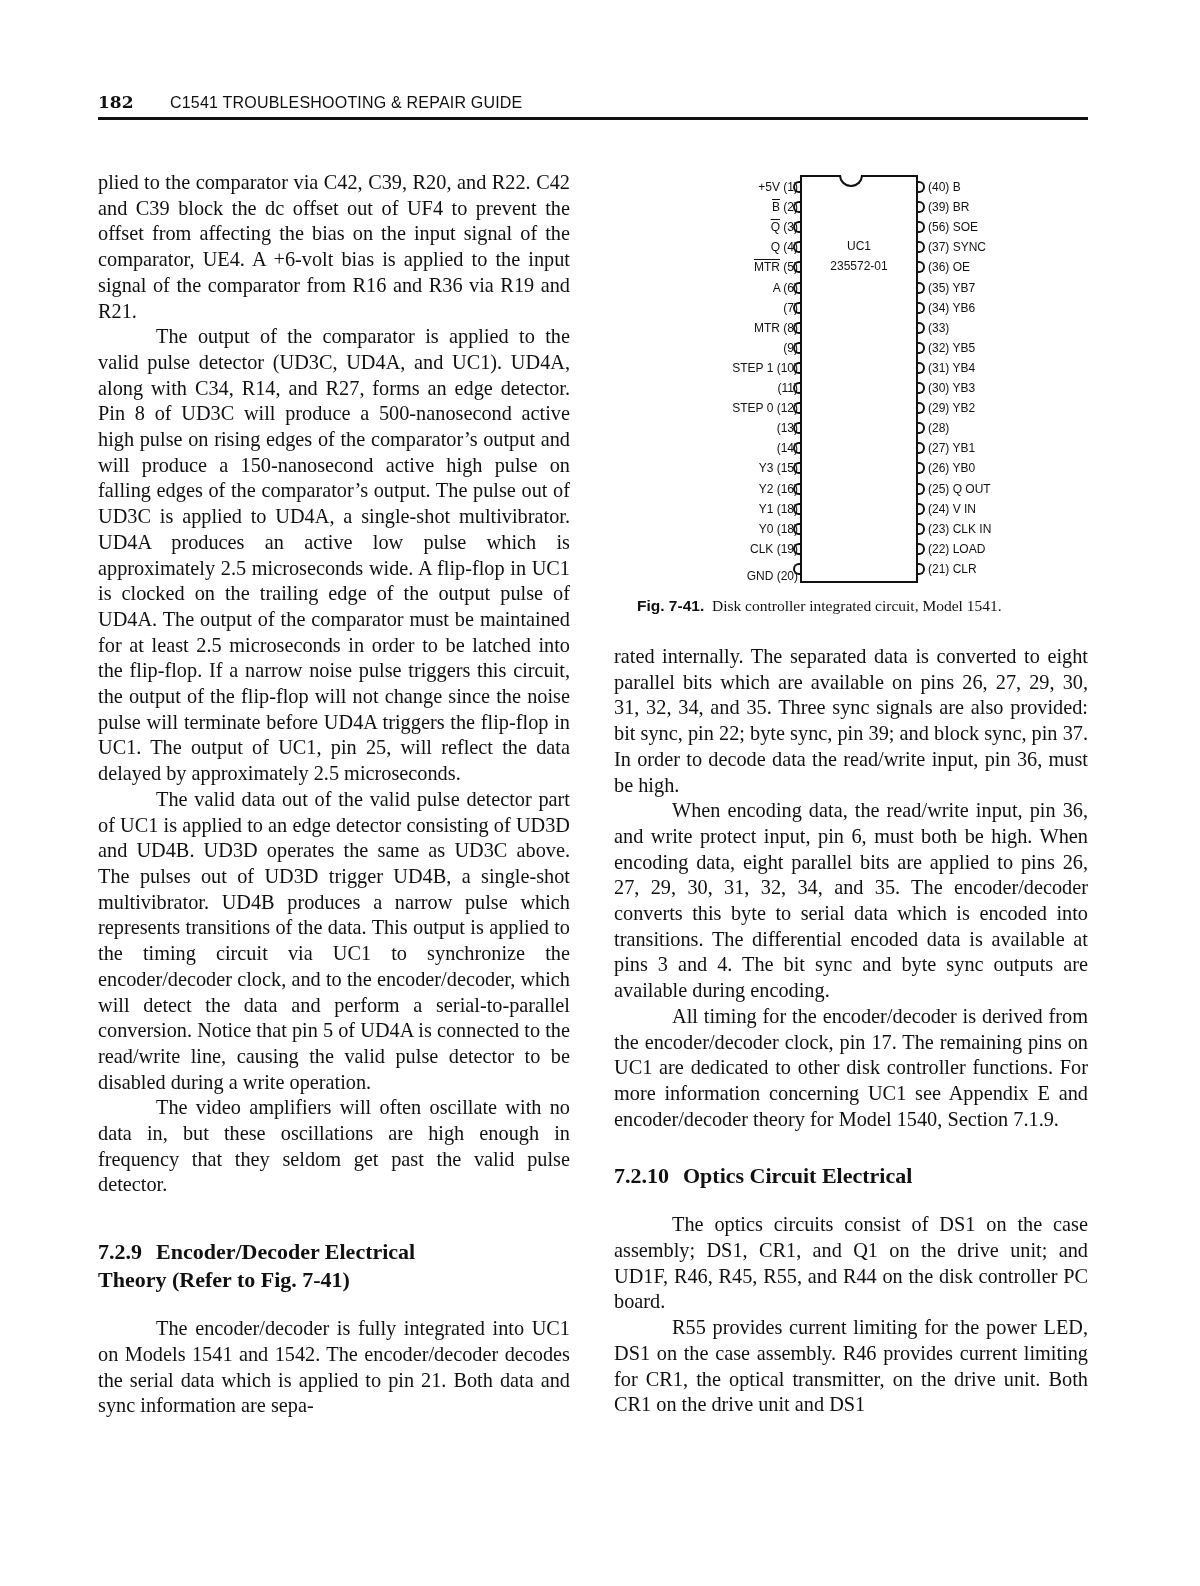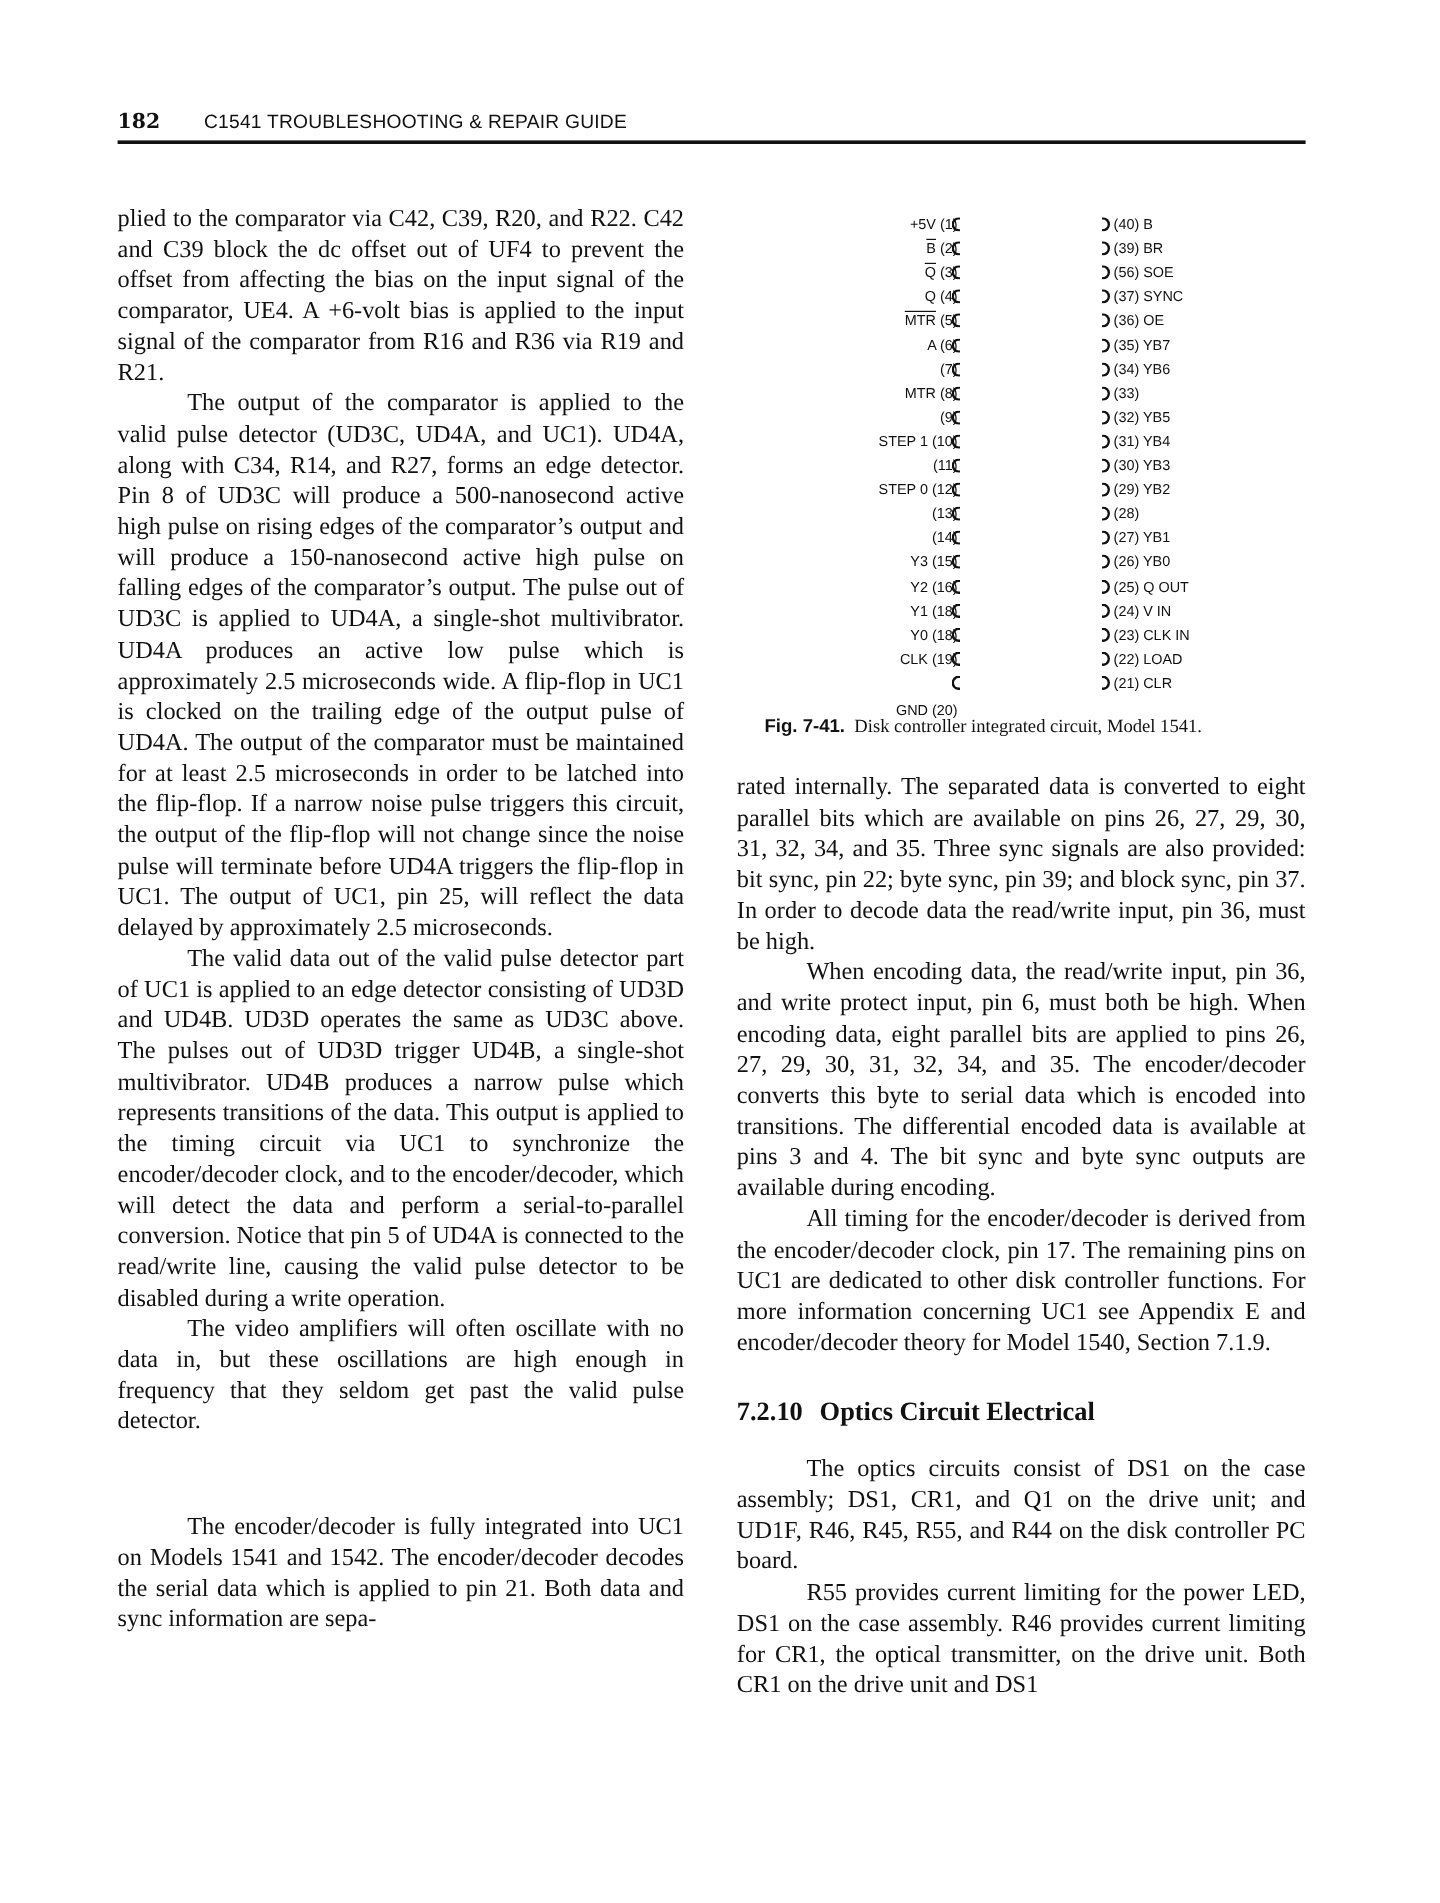--- a/index.html
+++ b/index.html
@@ -41,25 +41,34 @@
   <span class="title">C1541 TROUBLESHOOTING &amp; REPAIR GUIDE</span>
 </div>
 <div class="header-rule"></div>
 
 <div class="col left">
   <p>plied to the comparator via C42, C39, R20, and R22. C42 and C39 block the dc offset out of UF4 to prevent the offset from affecting the bias on the input signal of the comparator, UE4. A +6-volt bias is applied to the input signal of the comparator from R16 and R36 via R19 and R21.</p>
   <p class="indent">The output of the comparator is applied to the valid pulse detector (UD3C, UD4A, and UC1). UD4A, along with C34, R14, and R27, forms an edge detector. Pin 8 of UD3C will produce a 500-nanosecond active high pulse on rising edges of the comparator’s output and will produce a 150-nanosecond active high pulse on falling edges of the comparator’s output. The pulse out of UD3C is applied to UD4A, a single-shot multivibrator. UD4A produces an active low pulse which is approximately 2.5 microseconds wide. A flip-flop in UC1 is clocked on the trailing edge of the output pulse of UD4A. The output of the comparator must be maintained for at least 2.5 microseconds in order to be latched into the flip-flop. If a narrow noise pulse triggers this circuit, the output of the flip-flop will not change since the noise pulse will terminate before UD4A triggers the flip-flop in UC1. The output of UC1, pin 25, will reflect the data delayed by approximately 2.5 microseconds.</p>
   <p class="indent">The valid data out of the valid pulse detector part of UC1 is applied to an edge detector consisting of UD3D and UD4B. UD3D operates the same as UD3C above. The pulses out of UD3D trigger UD4B, a single-shot multivibrator. UD4B produces a narrow pulse which represents transitions of the data. This output is applied to the timing circuit via UC1 to synchronize the encoder/decoder clock, and to the encoder/decoder, which will detect the data and perform a serial-to-parallel conversion. Notice that pin 5 of UD4A is connected to the read/write line, causing the valid pulse detector to be disabled during a write operation.</p>
   <p class="indent">The video amplifiers will often oscillate with no data in, but these oscillations are high enough in frequency that they seldom get past the valid pulse detector.</p>
   <div style="height:40px"></div>
+  <h2 class="sec">
+    <span class="num">7.2.9</span><span>Encoder/Decoder Electrical</span><br>
+    <span>Theory (Refer to Fig. 7-41)</span>
+  </h2>
   <div style="height:22px"></div>
   <p class="indent">The encoder/decoder is fully integrated into UC1 on Models 1541 and 1542. The encoder/decoder decodes the serial data which is applied to pin 21. Both data and sync information are sepa-</p>
 </div>
 
 <div class="figure" id="figure">
+  <div class="chip">
+    <div class="notch"></div>
+    <div class="chip-label" style="top:62px">UC1</div>
+    <div class="chip-label" style="top:82px">235572-01</div>
+  </div>
 <div class="pin-l" style="top: 15px;"><span>+5V</span> <span>(1)</span></div>
     <div class="lead-l" style="top: 16px;"></div>
     <div class="pin-l" style="top: 35.1px;"><span class="over">B</span> <span>(2)</span></div>
     <div class="lead-l" style="top: 36.1px;"></div>
     <div class="pin-l" style="top: 55.2px;"><span class="over">Q</span> <span>(3)</span></div>
     <div class="lead-l" style="top: 56.2px;"></div>
     <div class="pin-l" style="top: 75.3px;"><span>Q</span> <span>(4)</span></div>
     <div class="lead-l" style="top: 76.3px;"></div>
     <div class="pin-l" style="top: 95.4px;"><span class="over">MTR</span> <span>(5)</span></div>
     <div class="lead-l" style="top: 96.4px;"></div>
@@ -84,21 +93,21 @@
     <div class="pin-l" style="top: 296.4px;"><span>Y3</span> <span>(15)</span></div>
     <div class="lead-l" style="top: 297.4px;"></div>
     <div class="pin-l" style="top: 316.5px;"><span>Y2</span> <span>(16)</span></div>
     <div class="lead-l" style="top: 317.5px;"></div>
     <div class="pin-l" style="top: 336.6px;"><span>Y1</span> <span>(18)</span></div>
     <div class="lead-l" style="top: 337.6px;"></div>
     <div class="pin-l" style="top: 356.7px;"><span>Y0</span> <span>(18)</span></div>
     <div class="lead-l" style="top: 357.7px;"></div>
     <div class="pin-l" style="top: 376.8px;"><span>CLK</span> <span>(19)</span></div>
     <div class="lead-l" style="top: 377.8px;"></div>
-    <div class="pin-l" style="top: 420px; text-align: center;"><span>GND</span> <span>(20)</span></div>
+    <div class="pin-l" style="top: 404px; text-align: center;"><span>GND</span> <span>(20)</span></div>
     <div class="lead-l" style="top: 397.9px;"></div>
     <div class="lead-r" style="top: 16px;"></div>
     <div class="pin-r" style="top: 15px;"><span class="lbl">(40)</span> <span>B</span></div>
     <div class="lead-r" style="top: 36.1px;"></div>
     <div class="pin-r" style="top: 35.1px;"><span class="lbl">(39)</span> <span>BR</span></div>
     <div class="lead-r" style="top: 56.2px;"></div>
     <div class="pin-r" style="top: 55.2px;"><span class="lbl">(56)</span> <span>SOE</span></div>
     <div class="lead-r" style="top: 76.3px;"></div>
     <div class="pin-r" style="top: 75.3px;"><span class="lbl">(37)</span> <span>SYNC</span></div>
     <div class="lead-r" style="top: 96.4px;"></div>

